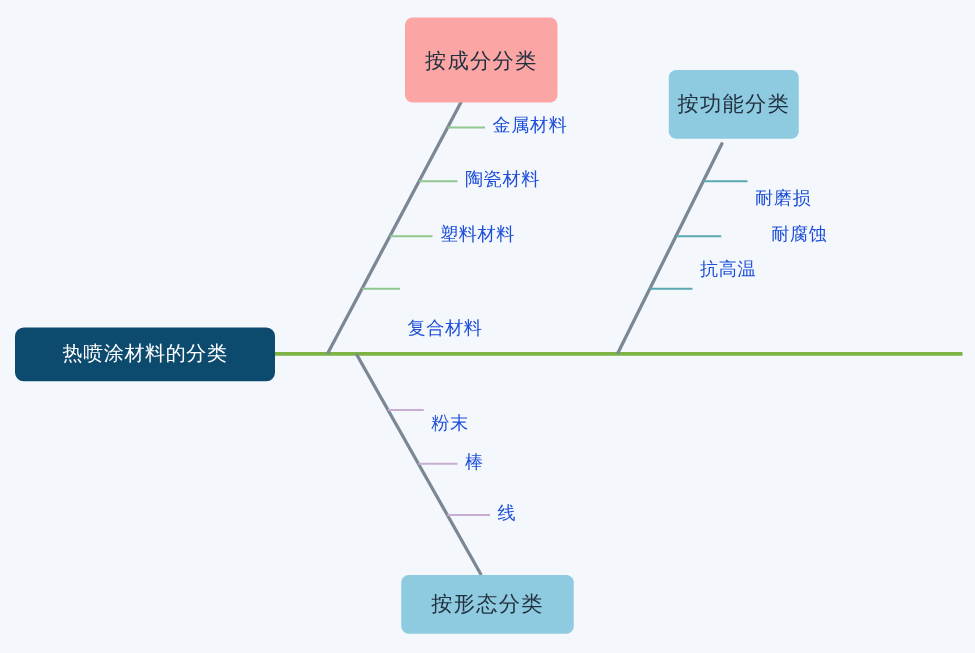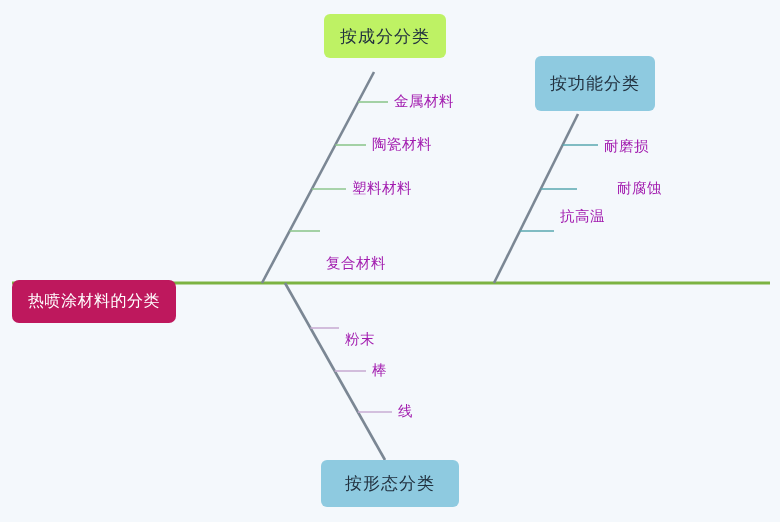--- a/index.html
+++ b/index.html
@@ -43,21 +43,21 @@
     font-size: 16px;
     letter-spacing: 0.5px;
     display: flex;
     align-items: center;
     justify-content: center;
     box-sizing: border-box;
     white-space: nowrap;
   }
   .leaf-label {
     position: absolute;
-    color: #a21caf;
+    color: #1d4ed8;
     font-size: 14.5px;
     letter-spacing: 0.5px;
     white-space: nowrap;
     line-height: 1;
   }
 </style>
 </head>
 <body>
 
 <div id="canvas">
@@ -75,24 +75,24 @@
       <line x1="285" y1="283" x2="385" y2="460" stroke="#7b8794" stroke-width="2.6" stroke-linecap="butt"></line>
       <line x1="310.4237288135593" y1="328" x2="339" y2="328" stroke="#c9aed4" stroke-width="1.6" stroke-linecap="butt"></line>
       <line x1="334.71751412429376" y1="371" x2="366" y2="371" stroke="#c9aed4" stroke-width="1.6" stroke-linecap="butt"></line>
       <line x1="357.8813559322034" y1="412" x2="392" y2="412" stroke="#c9aed4" stroke-width="1.6" stroke-linecap="butt"></line>
     </svg>
   <div id="boxes-layer">
       <div class="leaf-label" style="left: 394px; top: 94px;">金属材料</div>
       <div class="leaf-label" style="left: 372px; top: 137px;">陶瓷材料</div>
       <div class="leaf-label" style="left: 352px; top: 181px; text-align: right;">塑料材料</div>
       <div class="leaf-label" style="left: 326px; top: 223px; margin-top: 33px;">复合材料</div>
-      <div class="node-box" style="left: 324px; top: 14px; width: 122px; height: 44px; background: #bef264;">按成分分类</div>
-      <div class="leaf-label" style="left: 604px; top: 139px;">耐磨损</div>
+      <div class="node-box" style="left: 324px; top: 14px; width: 122px; height: 68px; background: #fca5a5;">按成分分类</div>
+      <div class="leaf-label" style="left: 604px; top: 152px;">耐磨损</div>
       <div class="leaf-label" style="left: 617px; top: 181px;">耐腐蚀</div>
       <div class="leaf-label" style="left: 560px; top: 209px;">抗高温</div>
-      <div class="node-box" style="left: 535px; top: 56px; width: 120px; height: 55px; background: rgb(142, 202, 224);">按功能分类</div>
+      <div class="node-box" style="left: 535px; top: 56px; width: 104px; height: 55px; background: rgb(142, 202, 224);">按功能分类</div>
       <div class="leaf-label" style="left: 345px; top: 332px;">粉末</div>
       <div class="leaf-label" style="left: 372px; top: 363px;">棒</div>
       <div class="leaf-label" style="left: 398px; top: 404px;">线</div>
       <div class="node-box" style="left: 321px; top: 460px; width: 138px; height: 47px; background: rgb(142, 202, 224);">按形态分类</div>
-      <div class="root-box" style="left: 12px; top: 262px; width: 164px; height: 43px; background: #be185d; color: rgb(255, 255, 255); margin-top: 18px;">热喷涂材料的分类</div>
+      <div class="root-box" style="left: 12px; top: 262px; width: 208px; height: 43px; background: #0c4a6e; color: rgb(255, 255, 255);">热喷涂材料的分类</div>
     </div>
 </div>
 
 </body></html>

